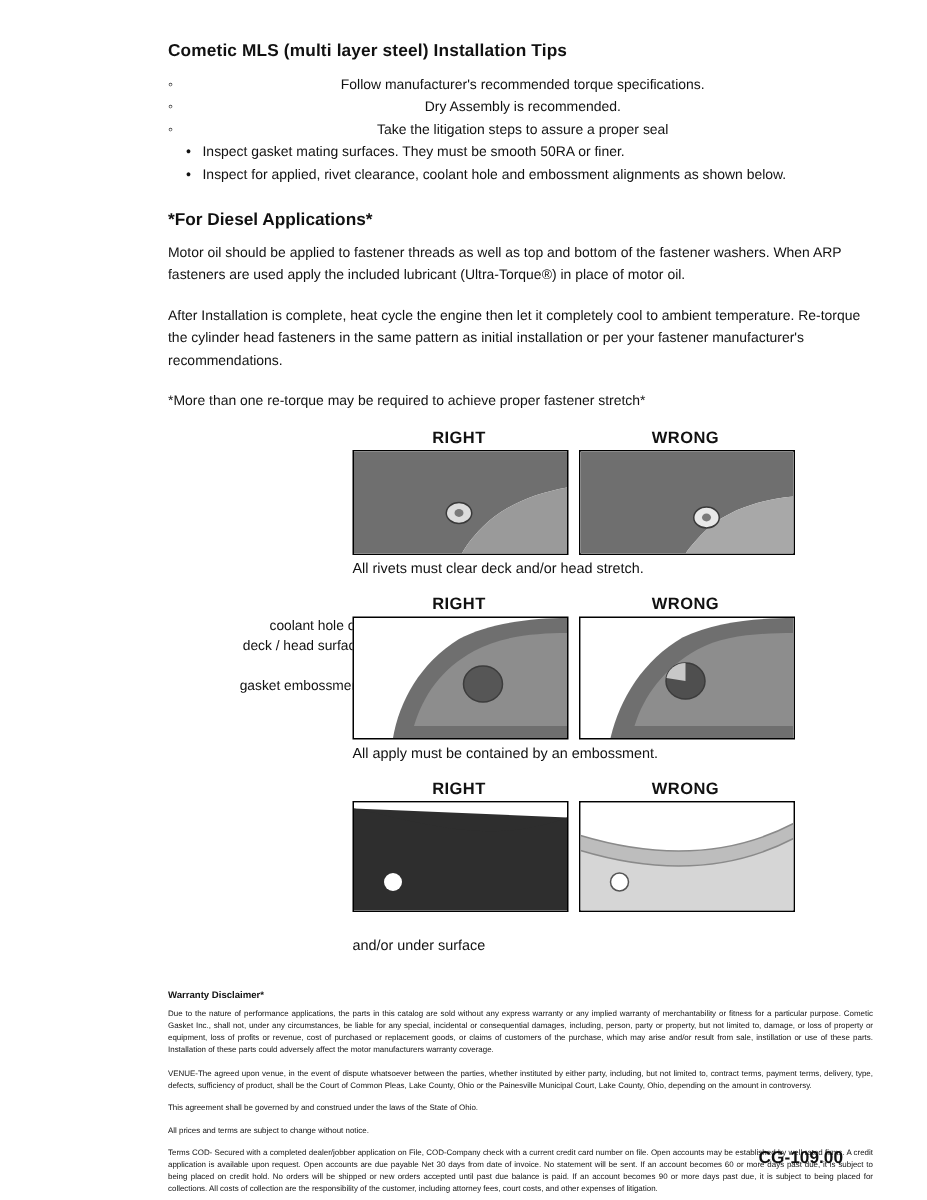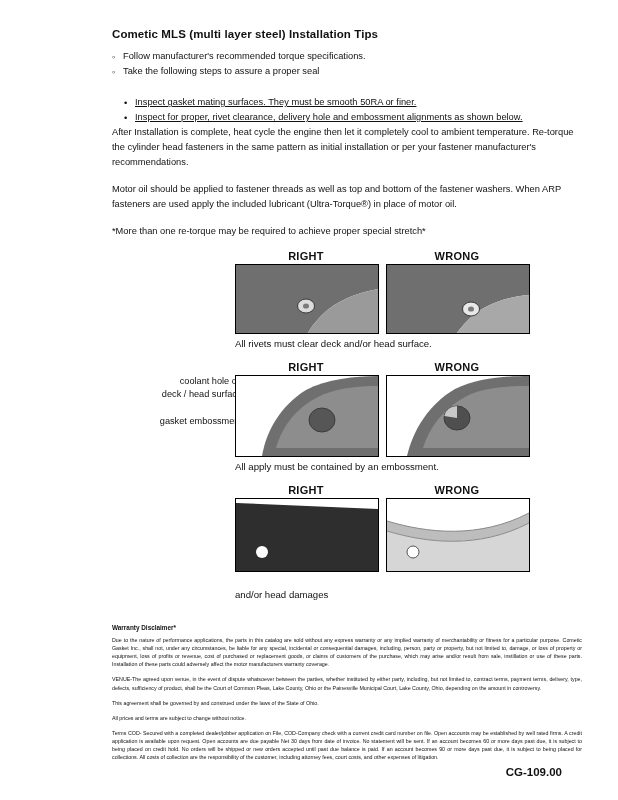--- a/index.html
+++ b/index.html
@@ -22,23 +22,24 @@
     box-sizing: border-box;
     padding: 28px 40px 10px 40px;
   }
   h1.title {
     font-size: 11.5px;
     font-weight: bold;
     margin: 0 0 9px 72px;
     letter-spacing: 0.1px;
   }
   .bullets {
-    margin: 0 0 16px 72px;
+    margin: 0 0 0 72px;
     padding: 0;
     list-style: none;
+    text-align: center;
   }
   .bullets li {
     font-size: 9.3px;
     line-height: 1.62;
     position: relative;
     padding-left: 11px;
   }
   .bullets li::before {
     content: "\25E6";
     position: absolute;
@@ -49,21 +50,20 @@
   .subbullets {
     margin: 0 0 0 12px;
     padding: 0;
     list-style: none;
   }
   .subbullets li {
     font-size: 9.3px;
     line-height: 1.62;
     position: relative;
     padding-left: 11px;
-    text-decoration: underline;
   }
   .subbullets li::before {
     content: "\2022";
     position: absolute;
     left: 0;
     top: -0.5px;
     font-size: 9.5px;
   }
   h2.subtitle {
     font-size: 11.5px;
@@ -172,30 +172,32 @@
 </style>
 </head>
 <body>
 
 <div class="page">
 
   <h1 class="title">Cometic MLS (multi layer steel) Installation Tips</h1>
 
   <ul class="bullets">
     <li>Follow manufacturer's recommended torque specifications.</li>
-    <li>Take the following steps to assure a proper seal</li>
+    <li>Dry Assembly is recommended.</li>
+    <li>Take the litigation steps to assure a proper seal</li>
   </ul>
   <ul class="subbullets" style="margin-left:84px;">
     <li>Inspect gasket mating surfaces.  They must be smooth 50RA or finer.</li>
-    <li>Inspect for proper, rivet clearance, delivery hole and embossment alignments as shown below.</li>
+    <li>Inspect for applied, rivet clearance, coolant hole and embossment alignments as shown below.</li>
   </ul>
 
+  <h2 class="subtitle">*For Diesel Applications*</h2>
+  <p class="para">Motor oil should be applied to fastener threads as well as top and bottom of the fastener washers. When ARP fasteners are used apply the included lubricant (Ultra-Torque®) in place of motor oil.</p>
   <p class="para">After Installation is complete, heat cycle the engine then let it completely cool to ambient temperature. Re-torque the cylinder head fasteners in the same pattern as initial installation or per your fastener manufacturer's recommendations.</p>
-  <p class="para">Motor oil should be applied to fastener threads as well as top and bottom of the fastener washers. When ARP fasteners are used apply the included lubricant (Ultra-Torque®) in place of motor oil.</p>
-  <p class="note">*More than one re-torque may be required to achieve proper special stretch*</p>
+  <p class="note">*More than one re-torque may be required to achieve proper fastener stretch*</p>
 
   <div class="figures">
 
     <div class="figrow">
       <div class="figcell">
         <div class="figlabel">RIGHT</div>
         <div class="figbox">
           <svg viewBox="0 0 142 68" width="142" height="68">
             <rect x="0" y="0" width="142" height="68" fill="#ffffff"></rect>
             <path d="M0,0 L142,0 L142,24 C120,28 100,36 86,50 C78,58 74,64 72,68 L0,68 Z" fill="#6f6f6f"></path>
@@ -213,21 +215,21 @@
           <svg viewBox="0 0 142 68" width="142" height="68">
             <rect x="0" y="0" width="142" height="68" fill="#ffffff"></rect>
             <path d="M0,0 L142,0 L142,30 C118,32 96,40 82,54 C76,60 72,65 70,68 L0,68 Z" fill="#6f6f6f"></path>
             <path d="M142,30 C118,32 96,40 82,54 C76,60 72,65 70,68 L142,68 Z" fill="#a8a8a8"></path>
             <ellipse cx="84" cy="44" rx="8.5" ry="7" fill="#e8e8e8" stroke="#3a3a3a" stroke-width="1"></ellipse>
             <ellipse cx="84" cy="44" rx="3" ry="2.6" fill="#7a7a7a"></ellipse>
           </svg>
         </div>
       </div>
     </div>
-    <div class="figcaption">All rivets must clear deck and/or head surface.</div>
+    <div class="figcaption">All rivets must clear deck and/or head stretch.</div>
 
     <div style="position:relative; margin-top:12px;">
       <div class="callouts">
         <div class="c1">
           <span>coolant hole on</span><br>
           <span>deck / head surface</span>
         </div>
         <div class="c2">gasket embossment</div>
       </div>
 
@@ -288,21 +290,21 @@
             <path d="M0,32 C40,44 92,50 142,24 L142,72 L0,72 Z" fill="#d6d6d6"></path>
             <path d="M0,22 C40,34 92,40 142,14" fill="none" stroke="#8a8a8a" stroke-width="1"></path>
             <path d="M0,32 C40,44 92,50 142,24" fill="none" stroke="#8a8a8a" stroke-width="1"></path>
             <circle cx="26" cy="53" r="6" fill="#ffffff" stroke="#555555" stroke-width="1"></circle>
           </svg>
         </div>
       </div>
     </div>
     <div class="figcaption two">
       <br>
-      <span>and/or head damages</span>
+      <span>and/or under surface</span>
     </div>
   </div>
 
   <div class="warranty">
     <h3>Warranty Disclaimer*</h3>
     <p>Due to the nature of performance applications, the parts in this catalog are sold without any express warranty or any implied warranty of merchantability or fitness for a particular purpose.  Cometic Gasket Inc., shall not, under any circumstances, be liable for any special, incidental or consequential damages, including, person, party or property, but not limited to, damage, or loss of property or equipment, loss of profits or revenue, cost of purchased or replacement goods, or claims of customers of the purchase, which may arise and/or result from sale, instillation or use of these parts.  Installation of these parts could adversely affect the motor manufacturers warranty coverage.</p>
     <p>VENUE-The agreed upon venue, in the event of dispute whatsoever between the parties, whether instituted by either party, including, but not limited to, contract terms, payment terms, delivery, type, defects, sufficiency of product, shall be the Court of Common Pleas, Lake County, Ohio or the Painesville Municipal Court, Lake County, Ohio, depending on the amount in controversy.</p>
     <p>This agreement shall be governed by and construed under the laws of the State of Ohio.</p>
     <p>All prices and terms are subject to change without notice.</p>
     <p>Terms COD- Secured with a completed dealer/jobber application on File, COD-Company check with a current credit card number on file.  Open accounts may be established by well rated firms.  A credit application is available upon request.  Open accounts are due payable Net 30 days from date of invoice.  No statement will be sent.  If an account becomes 60 or more days past due, it is subject to being placed on credit hold.  No orders will be shipped or new orders accepted until past due balance is paid.  If an account becomes 90 or more days past due, it is subject to being placed for collections.  All costs of collection are the responsibility of the customer, including attorney fees, court costs, and other expenses of litigation.</p>

